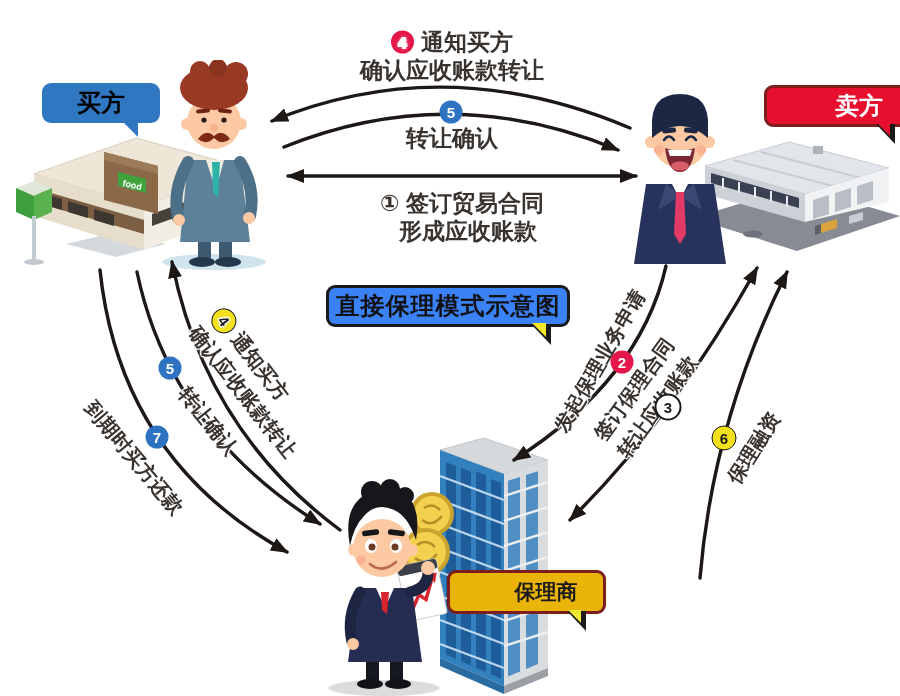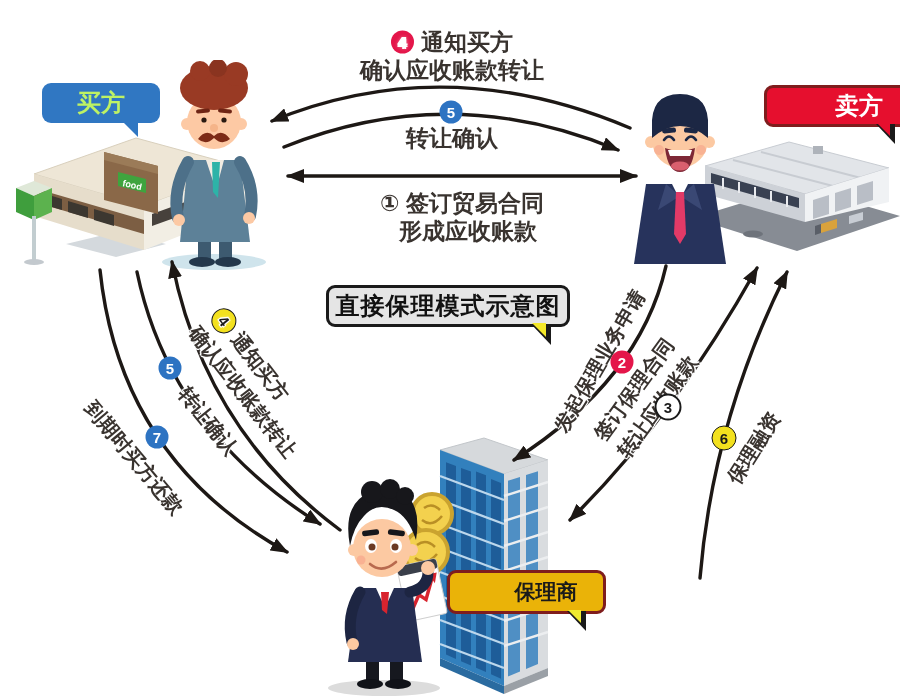--- a/index.html
+++ b/index.html
@@ -4,35 +4,35 @@
 <style>
   html,body{margin:0;padding:0;background:#fff;}
   .page{position:relative;width:900px;height:696px;background:#fff;overflow:hidden;
         font-family:"Liberation Sans","DejaVu Sans",sans-serif;}
   .page svg{position:absolute;}
   .arrows{left:0;top:0;z-index:20;pointer-events:none;}
   .illus{z-index:5;}
   
   .bubble{position:absolute;z-index:40;display:flex;align-items:center;justify-content:center;
           border-radius:9px;font-weight:700;white-space:nowrap;}
-  .bubble.blue{background:#3077c2;color:#bef264;font-size:24px;}
+  .bubble.blue{background:#3077c2;color:#000000;font-size:24px;}
   .bubble.blue::after{content:"";position:absolute;bottom:-14px;right:22px;width:0;height:0;
           border-top:15px solid #3077c2;border-left:15px solid transparent;}
   .bubble.bordered{border:3px solid #7f1d1d;padding-left:39px;}
   .bubble.red{background:#e60f2e;color:#fff;font-size:24px;}
   .bubble.red::before{content:"";position:absolute;bottom:-20px;right:17px;width:0;height:0;
           border-top:20px solid #1a1a1a;border-left:19px solid transparent;}
   .bubble.red::after{content:"";position:absolute;bottom:-12px;right:22px;width:0;height:0;
           border-top:13px solid #e60f2e;border-left:13px solid transparent;}
   .bubble.yellow{background:#eab308;color:#1a1a1a;font-size:21px;}
   .bubble.yellow::before{content:"";position:absolute;bottom:-20px;right:17px;width:0;height:0;
           border-top:20px solid #1a1a1a;border-left:19px solid transparent;}
   .bubble.yellow::after{content:"";position:absolute;bottom:-12px;right:22px;width:0;height:0;
           border-top:13px solid #efea2f;border-left:13px solid transparent;}
-  .bubble.title{background:#e5e5e5;color:#111;border:3.5px solid #1a1a1a;
+  .bubble.title{background:#3b82f6;color:#111;border:3.5px solid #1a1a1a;
           font-size:24px;font-weight:800;letter-spacing:1px;}
   .bubble.title::before{content:"";position:absolute;bottom:-21px;right:16px;width:0;height:0;
           border-top:21px solid #1a1a1a;border-left:20px solid transparent;}
   .bubble.title::after{content:"";position:absolute;bottom:-13px;right:21px;width:0;height:0;
           border-top:14px solid #f4e829;border-left:14px solid transparent;}
   
   .badge{display:inline-flex;align-items:center;justify-content:center;width:23px;height:23px;
          border-radius:50%;font-weight:700;font-size:15px;color:#fff;flex:0 0 auto;z-index:35;}
   .badge.red{background:#e4164a;}
   .badge.blue{background:#2d73c2;}

